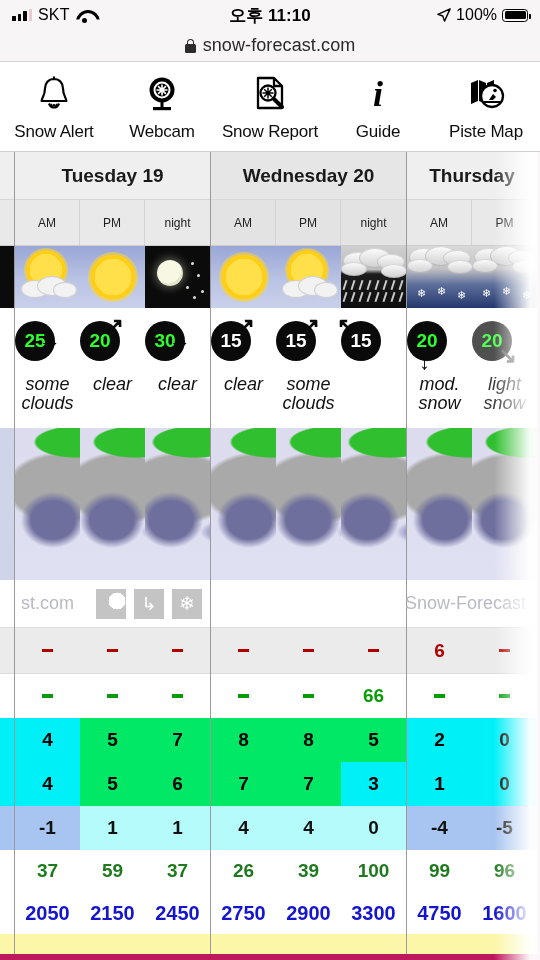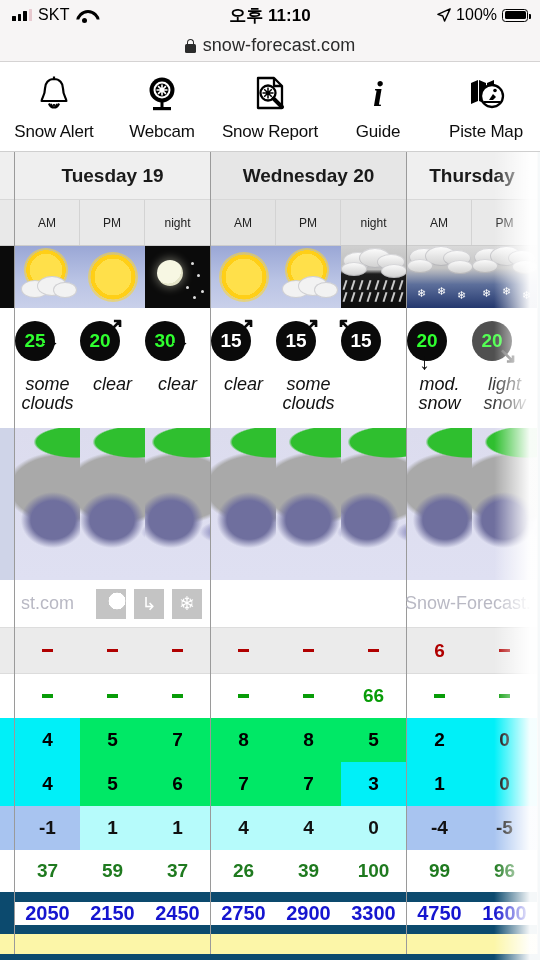--- a/index.html
+++ b/index.html
@@ -71,21 +71,21 @@
     border-bottom:1px solid #cfcfcf;
   }
   .navitem {
     flex:1; display:flex; flex-direction:column; align-items:center;
     justify-content:center; gap:4px; height:100%;
   }
   .navitem .glyph { height:46px; display:flex; align-items:center; justify-content:center; }
   .navitem .lbl { font-size:17px; color:#0d0d0d; white-space:nowrap; letter-spacing:-.2px;}
 
   
-  .table-wrap { position:relative; width:540px; height:808px; background:#0c4a6e; overflow:hidden; }
+  .table-wrap { position:relative; width:540px; height:808px; background:#be185d; overflow:hidden; }
   .fade-right {
     position:absolute; right:0; top:0; width:46px; height:100%;
     background:linear-gradient(to right, rgba(255,255,255,0), rgba(255,255,255,.96) 78%);
     z-index:30; pointer-events:none;
   }
   .grid { position:absolute; top:0; left:0; display:flex; }
   .daycol { display:flex; flex-direction:column; border-right:1px solid #9a9a9a; }
   .daycol.sliver { width:15px; overflow:hidden; border-right:1px solid #9a9a9a; }
 
   .dayhead {
@@ -163,21 +163,21 @@
   .r-snow  { height:46px; }
   .r-snow  .datacell { background:#ebebeb; color:#b00000; border-bottom:1px solid #dcdcdc;}
   .r-rain  { height:44px; }
   .r-rain  .datacell { background:#ffffff; color:#089c08; }
   .r-tmax  { height:44px; }
   .r-tmin  { height:44px; }
   .r-chill { height:44px; }
   .r-chill .datacell { color:#111; }
   .r-hum   { height:42px; }
   .r-hum   .datacell { background:#fff; color:#1f7a1f; }
-  .r-frz   { height:42px;align-items:center; }
+  .r-frz   { height:42px; }
   .r-frz   .datacell { background:#fff; color:#1515cf; font-size:20px; }
   .r-yellow{ height:20px; }
   .r-yellow .datacell { background:#fcf6a8; }
 
   .dash { display:inline-block; width:11px; height:3.5px; background:currentColor; }
 </style>
 </head>
 <body>
 
 <div id="app">

